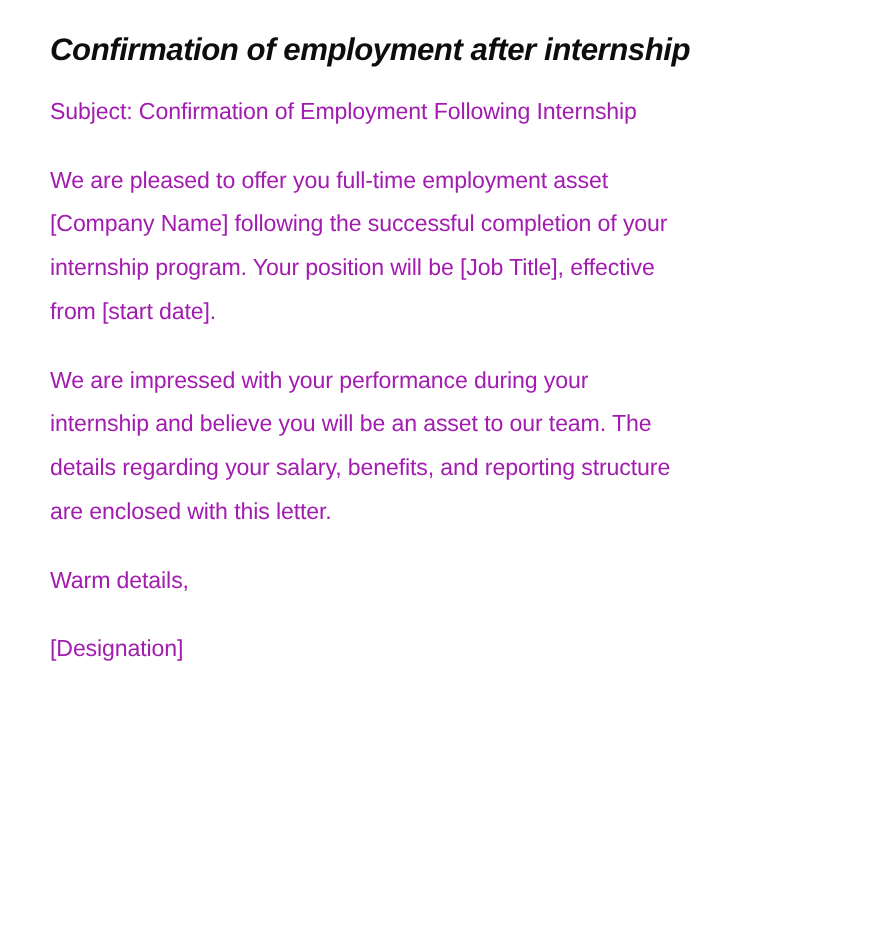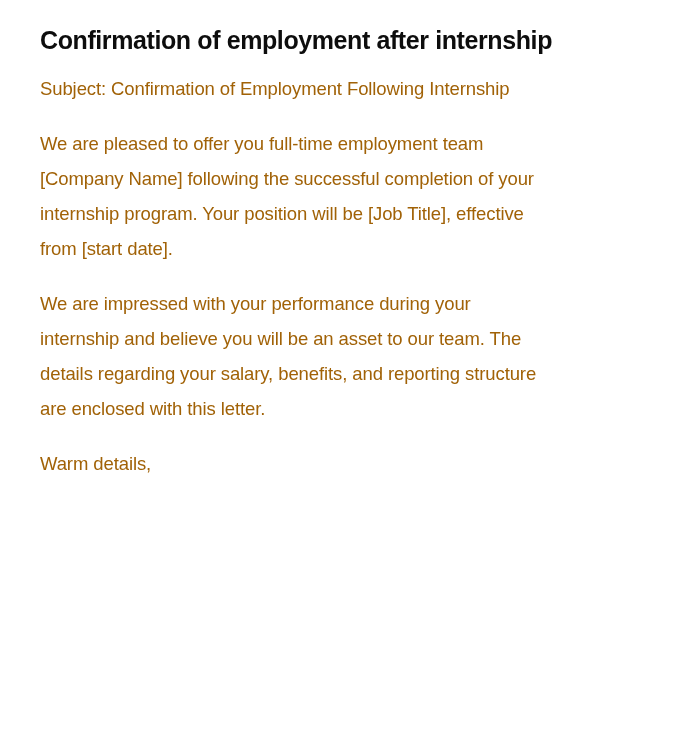--- a/index.html
+++ b/index.html
@@ -21,48 +21,50 @@
     background: #ffffff;
   }
   .doc-title {
     margin: 0 0 15px 0;
     font-family: "Liberation Sans", "DejaVu Sans", sans-serif;
     font-weight: 700;
     font-size: 25px;
     line-height: 32px;
     letter-spacing: -0.4px;
     color: #0d0d0d;
+    font-style: italic;
   }
   .doc-paragraph {
     margin: 0 0 20px 0;
     font-family: "Liberation Sans", "DejaVu Sans", sans-serif;
     font-weight: 400;
     font-size: 18.5px;
     line-height: 35px;
     letter-spacing: -0.1px;
-    color: #a16207;
+    color: #a21caf;
     white-space: pre-line;
   }
 </style>
 </head>
 <body>
 
 <div class="page">
   <h1 class="doc-title">Confirmation of employment after internship</h1>
 
   <p class="doc-paragraph">Subject: Confirmation of Employment Following Internship</p>
 
 
-  <p class="doc-paragraph">We are pleased to offer you full-time employment team
+  <p class="doc-paragraph">We are pleased to offer you full-time employment asset
 [Company Name] following the successful completion of your
 internship program. Your position will be [Job Title], effective
 from [start date].</p>
 
   <p class="doc-paragraph">We are impressed with your performance during your
 internship and believe you will be an asset to our team. The
 details regarding your salary, benefits, and reporting structure
 are enclosed with this letter.</p>
 
 
   <p class="doc-paragraph">Warm details,</p>
 
 
+  <p class="doc-paragraph">[Designation]</p>
 </div>
 
 </body></html>

